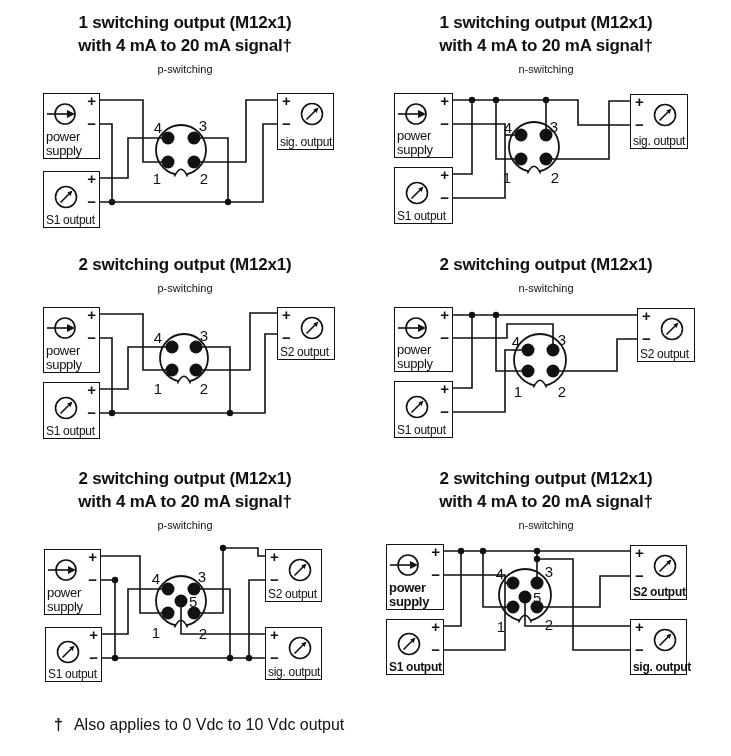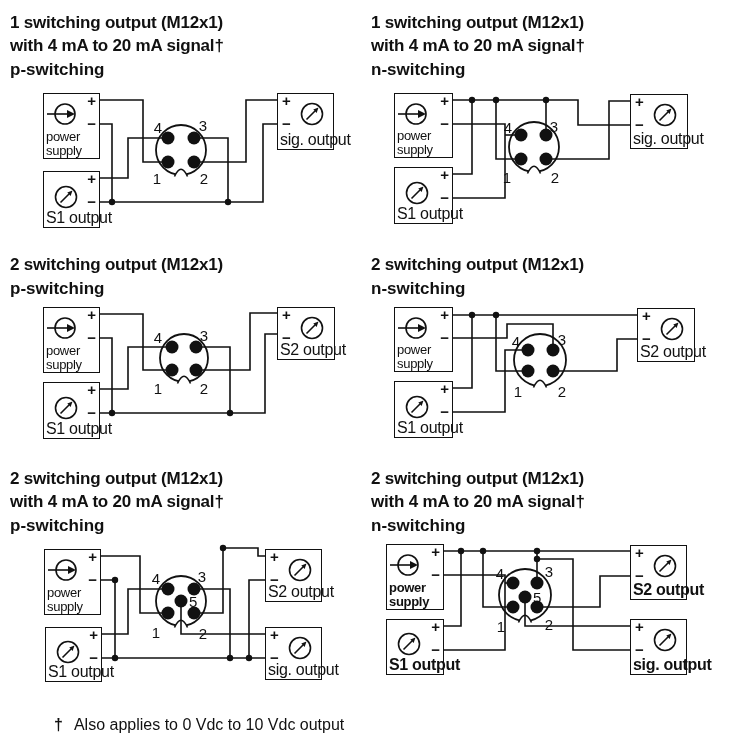--- a/index.html
+++ b/index.html
@@ -5,28 +5,28 @@
   html,body{margin:0;padding:0;background:#fff;}
   .page{position:relative;width:731px;height:756px;background:#fff;overflow:hidden;
         font-family:"Liberation Sans",sans-serif;color:#111;}
   svg.geom{position:absolute;left:0;top:0;}
   .w{fill:none;stroke:#111;stroke-width:1.6px;}
   .cc{fill:none;stroke:#111;stroke-width:1.8px;}
   .notch{fill:#fff;stroke:#111;stroke-width:1.6px;}
   .pin{fill:#111;}
   .j{fill:#111;}
   text.pinlab{font-family:"Liberation Sans",sans-serif;font-size:15px;fill:#111;}
-  .titleblock{position:absolute;width:350px;}
+  .titleblock{position:absolute;width:350px;text-align:center;}
   .t1{font-weight:bold;font-size:17px;line-height:23px;letter-spacing:-0.2px;}
-  .t2{font-size:17px;line-height:25px;font-weight:bold;}
+  .t2{font-size:11px;line-height:25px;}
   .box{position:absolute;border:1.8px solid #111;box-sizing:border-box;background:transparent;}
   .sign{position:absolute;font-size:15px;font-weight:bold;line-height:14px;}
   .s-plus{top:0px;} .s-minus{top:23px;}
   .sr{right:3px;} .sl{left:4px;}
-  .boxlabel{position:absolute;left:2px;bottom:0px;font-size:16px;white-space:nowrap;letter-spacing:-0.3px;}
+  .boxlabel{position:absolute;left:2px;bottom:0px;font-size:12px;white-space:nowrap;letter-spacing:-0.3px;}
   .box.wrap .boxlabel{white-space:normal;width:48px;line-height:14px;font-size:13px;}
   .boldlab .boxlabel{font-weight:bold;}
   .icon{position:absolute;}
   .st{fill:none;stroke:#111;stroke-width:1.6px;}
   .footnote{position:absolute;left:54px;top:716px;font-size:16px;}
   .footnote .dg{font-weight:bold;margin-right:11px;}
 </style>
 </head>
 <body>
 

